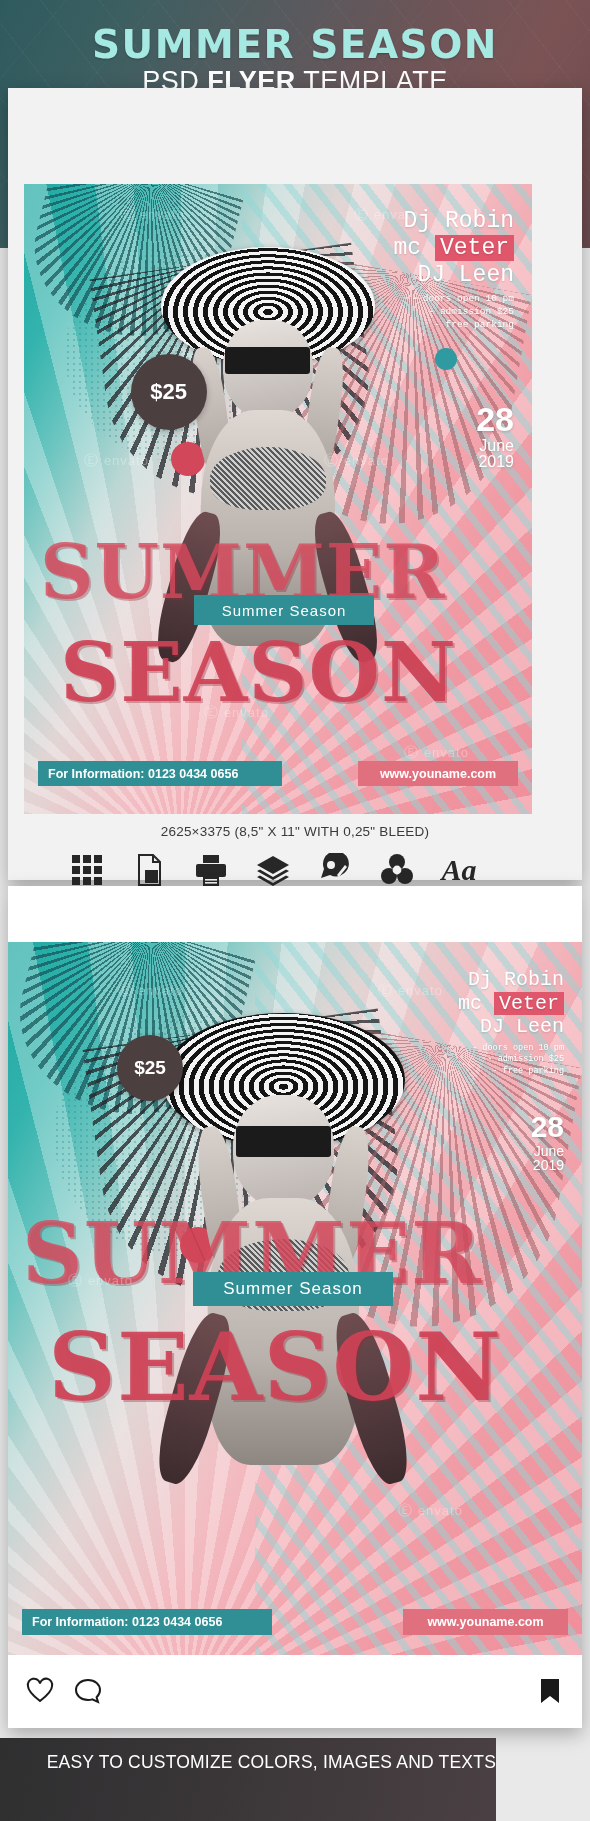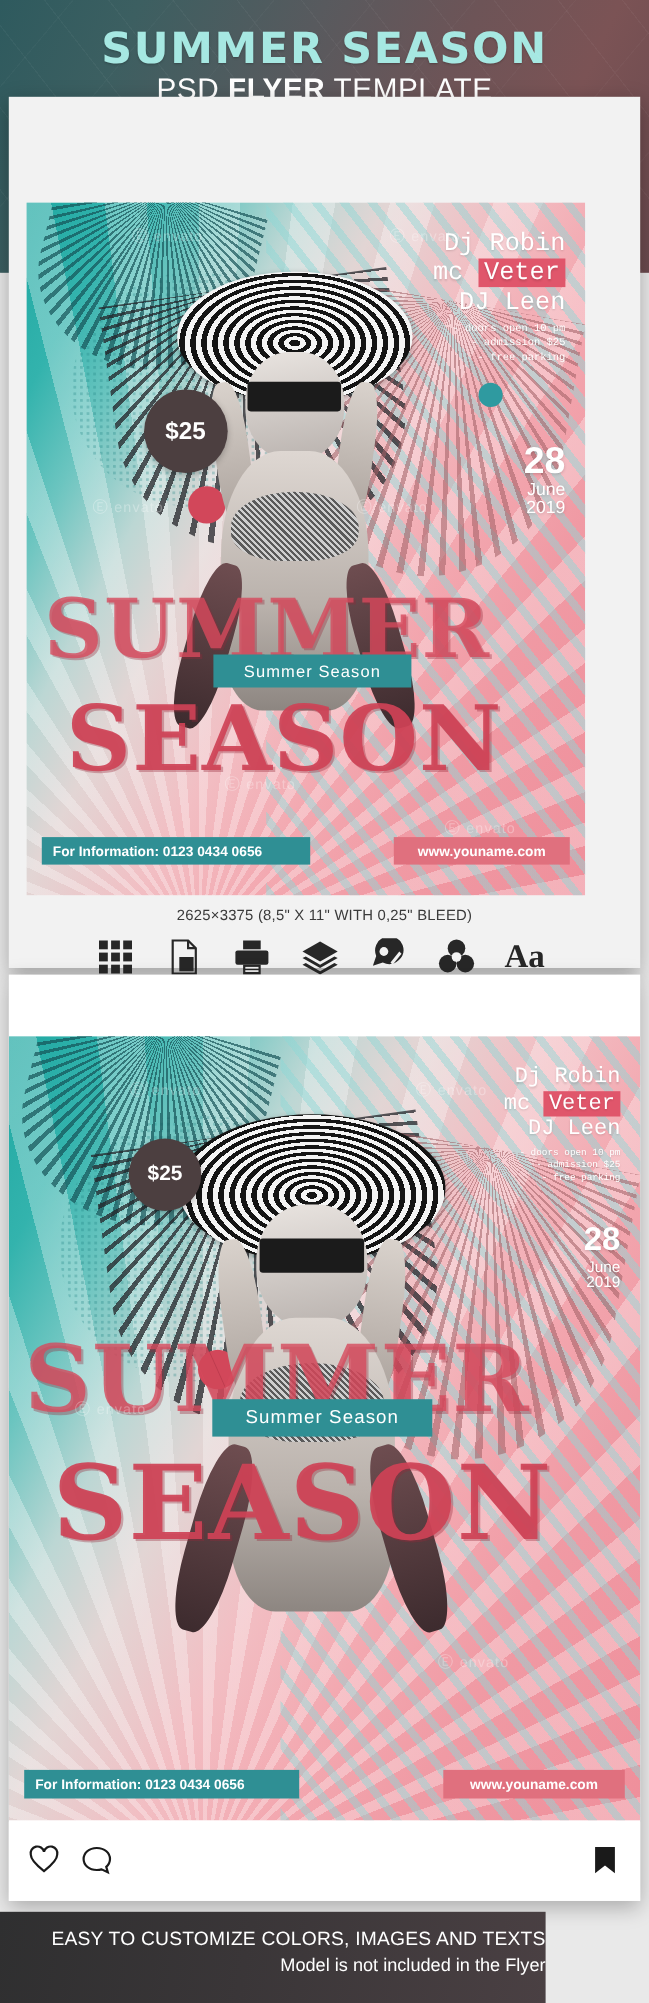--- a/index.html
+++ b/index.html
@@ -208,21 +208,21 @@
   #flyer1 { left: 16px; top: 96px; width: 508px; height: 630px; }
 
   
   .spec-text {
     position: absolute; left: 0; top: 736px; width: 574px;
     text-align: center; font-size: 13.5px; color: #3a3a3a;
     font-family: "Liberation Sans", sans-serif; letter-spacing: 0.2px;
   }
   .icon-row {
     position: absolute; left: 30px; top: 762px; width: 470px; height: 70px;
-    display: flex; justify-content: flex-end;
+    display: flex; justify-content: center; font-style: italic;
   }
   .icon-cell { width: 62px; text-align: center; }
   .icon-glyph {
     height: 40px; display: flex; align-items: center; justify-content: center;
     color: #272727;
   }
   .icon-label {
     font-size: 8.5px; color: #333; margin-top: 2px; letter-spacing: 0.1px;
   }
 
@@ -536,14 +536,13 @@
     <div class="ig-save">
       <svg width="24" height="28" viewBox="0 0 24 28">
         <path d="M3 2 h18 v24 l-9 -7 -9 7 z" fill="#1a1a1a"></path>
       </svg>
     </div>
   </div>
 </div>
 
 <div class="footer">
   <div class="footer-l1">EASY TO CUSTOMIZE COLORS,  IMAGES AND TEXTS</div>
-  <div class="footer-l2">Model is not included in the Flyer</div>
 </div>
 
 </body></html>

